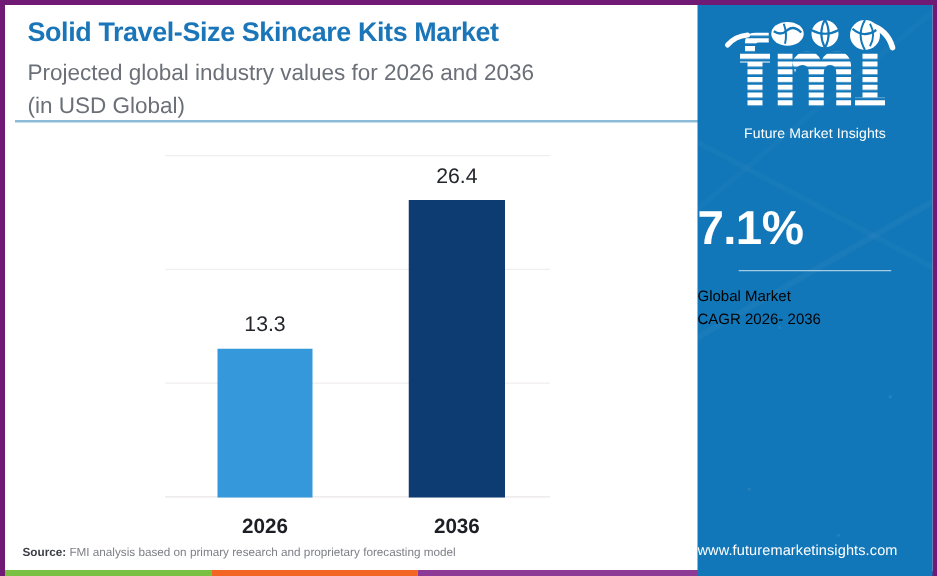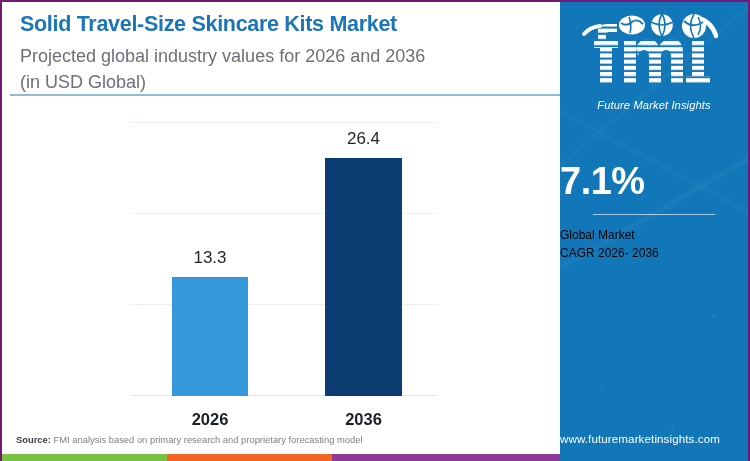--- a/index.html
+++ b/index.html
@@ -10,21 +10,21 @@
     overflow:hidden;
     position:relative;
   }
 
   
   #canvas {
     position:relative;
     width:750px;
     height:461px;
     background:#ffffff;
-    border:2px solid #701a75;
+    border:4px solid #701a75;
   }
 
   
   #left-region {
     position:absolute;
     left:0; top:0;
     width:562px; height:461px;
     background:#ffffff;
   }
 
@@ -139,21 +139,20 @@
       linear-gradient(150deg, transparent 0 46%, rgba(255,255,255,0.22) 46.4% 47%, transparent 47.4% 100%),
       linear-gradient(28deg,  transparent 0 62%, rgba(255,255,255,0.16) 62.3% 62.9%, transparent 63.3% 100%),
       linear-gradient(-40deg, transparent 0 73%, rgba(255,255,255,0.14) 73.3% 73.9%, transparent 74.3% 100%);
   }
 
   #logo-block {
     position:absolute;
     left:0; top:8px;
     width:188px;
     text-align:center;
-    font-style:italic;
   }
   #logo-svg { display:block; margin:0 auto; }
 
   #logo-tagline {
     margin-top:1px;
     font-size:11.2px;
     color:#ffffff;
     letter-spacing:0.1px;
   }
 

